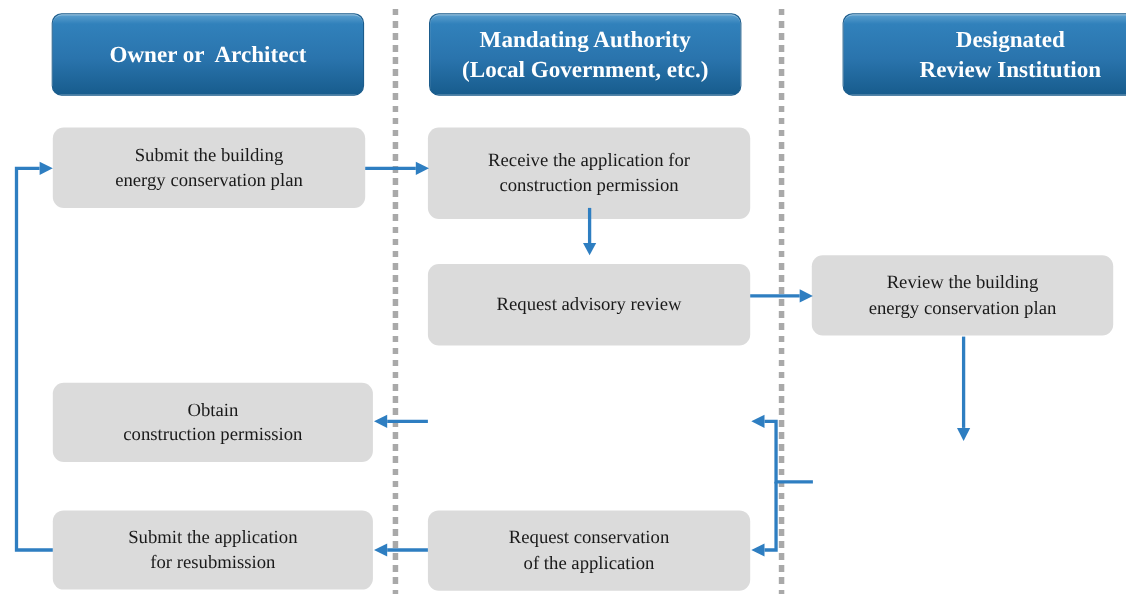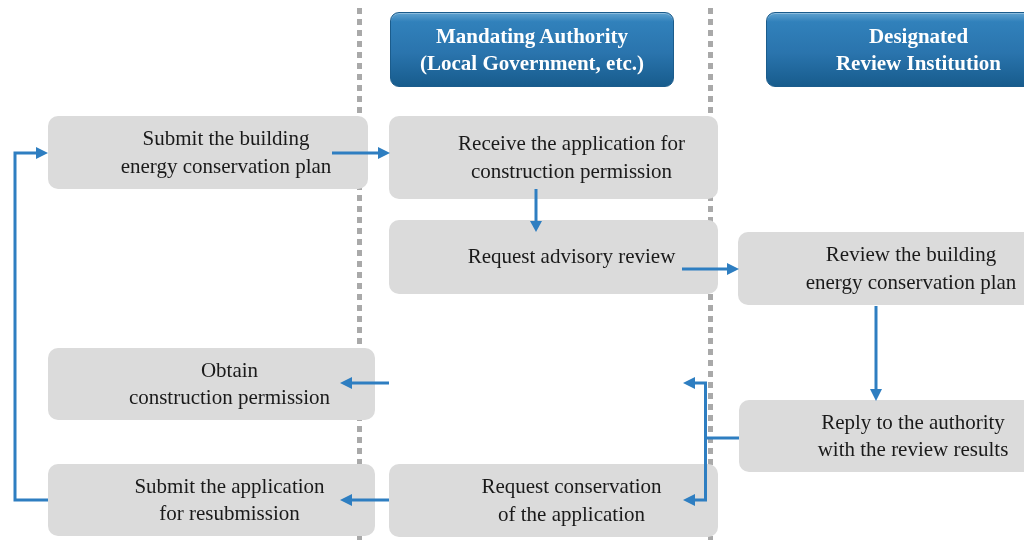--- a/index.html
+++ b/index.html
@@ -33,44 +33,47 @@
     border:1px solid var(--header-border);
     box-shadow:inset 0 1px 0 rgba(255,255,255,0.3);
     box-sizing:border-box;
   }
   .h-owner{left:47px;top:12px;width:284px}
   .h-authority{left:390px;top:12px;width:284px}
   .h-review{left:766px;top:12px;width:305px}
   .node{
     position:absolute;background:var(--node-bg);border-radius:10px;
     display:flex;align-items:center;justify-content:center;text-align:center;
-    color:var(--text);font-size:21px;line-height:1.3;padding-left:36px;
+    color:var(--text);font-size:17px;line-height:1.3;
   }
   .txt{white-space:pre-wrap;}
   .n-submit{left:48px;top:116px;width:284px;height:73px}
   .n-receive{left:389px;top:116px;width:293px;height:83px}
-  .n-advisory{left:389px;top:220px;width:293px;height:74px}
+  .n-advisory{left:389px;top:240px;width:293px;height:74px}
   .n-review{left:738px;top:232px;width:274px;height:73px}
   .n-obtain{left:48px;top:348px;width:291px;height:72px}
   .n-approve{left:389px;top:348px;width:291px;height:71px}
   .n-reply{left:739px;top:400px;width:276px;height:72px}
   .n-prepare{left:48px;top:464px;width:291px;height:72px}
   .n-resubmit{left:389px;top:464px;width:293px;height:73px}
   .edges{position:absolute;left:0;top:0;width:1024px;height:548px;pointer-events:none;}
   .ln{stroke:var(--arrow);stroke-width:3;fill:none;}
   .hd{fill:var(--arrow);stroke:none;}
 </style>
 </head>
 <body>
 
 <div class="canvas">
 
   <div class="divider d1"></div>
   <div class="divider d2"></div>
 
+  <div class="hdr h-owner">
+    <span class="txt">Owner or  Architect</span>
+  </div>
   <div class="hdr h-authority">
     <span class="txt">Mandating Authority
 (Local Government, etc.)</span>
   </div>
   <div class="hdr h-review">
     <span class="txt">Designated
 Review Institution</span>
   </div>
 
   <div class="node n-submit">
@@ -84,24 +87,20 @@
   <div class="node n-advisory">
     <span class="txt">Request advisory review</span>
   </div>
   <div class="node n-review">
     <span class="txt">Review the building
 energy conservation plan</span>
   </div>
   <div class="node n-obtain">
     <span class="txt">Obtain
 construction permission</span>
-  </div>
-  <div class="node n-reply">
-    <span class="txt">Reply to the authority
-with the review results</span>
   </div>
   <div class="node n-prepare">
     <span class="txt">Submit the application
 for resubmission</span>
   </div>
   <div class="node n-resubmit">
     <span class="txt">Request conservation
 of the application</span>
   </div>
 

